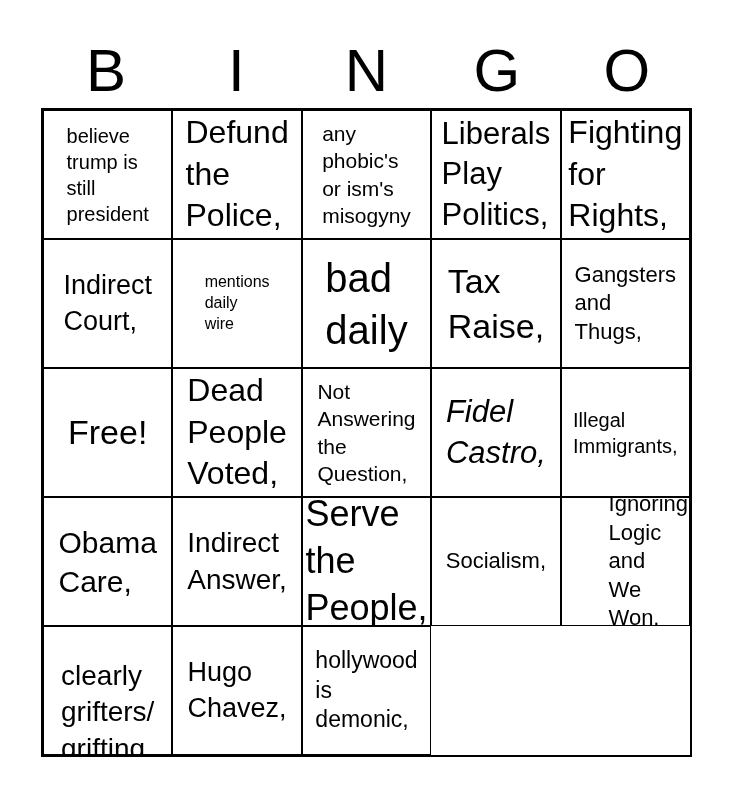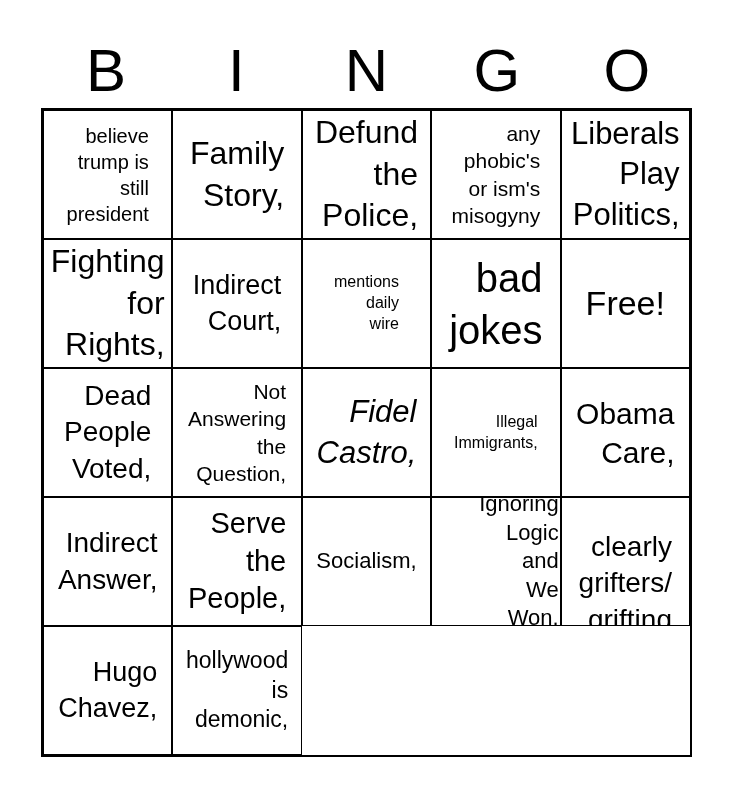--- a/index.html
+++ b/index.html
@@ -40,21 +40,21 @@
     display: grid;
     grid-template-columns: repeat(5, 1fr);
     grid-template-rows: repeat(5, 1fr);
     background: #ffffff;
   }
   .cell {
     border: 1px solid #000000;
     display: flex;
     align-items: center;
     justify-content: center;
-    text-align: right;
+    text-align: left;
     overflow: hidden;
     background: #ffffff;
   }
   .cell-text {
     display: block;
     white-space: pre-line;
     line-height: 1.3;
     color: #000000;
     padding: 1px;
   }
@@ -71,24 +71,20 @@
     <span class="bingo-letter">G</span>
     <span class="bingo-letter">O</span>
   </div>
 
   <div class="bingo-grid">
     <div class="cell">
         <span class="cell-text" style="font-size: 20px;">believe
 trump is
 still
 president</span>
-      </div>
-    <div class="cell">
-        <span class="cell-text" style="font-size: 32px;">Family
-Story,</span>
       </div>
     <div class="cell">
         <span class="cell-text" style="font-size: 32px;">Defund
 the
 Police,</span>
       </div>
     <div class="cell">
         <span class="cell-text" style="font-size: 21px;">any
 phobic's
 or ism's
@@ -109,56 +105,65 @@
         <span class="cell-text" style="font-size: 27px;">Indirect
 Court,</span>
       </div>
     <div class="cell">
         <span class="cell-text" style="font-size: 16px;">mentions
 daily
 wire</span>
       </div>
     <div class="cell">
         <span class="cell-text" style="font-size: 40px;">bad
-jokes</span>
+daily</span>
       </div>
 
+    <div class="cell">
+        <span class="cell-text" style="font-size: 34px;">Tax
+Raise,</span>
+      </div>
+    <div class="cell">
+        <span class="cell-text" style="font-size: 22px;">Gangsters
+and
+Thugs,</span>
+      </div>
     <div class="cell">
         <span class="cell-text" style="font-size: 34px;">Free!</span>
       </div>
     <div class="cell">
-        <span class="cell-text" style="font-size: 28px;">Dead
+        <span class="cell-text" style="font-size: 32px;">Dead
 People
 Voted,</span>
       </div>
     <div class="cell">
         <span class="cell-text" style="font-size: 21px;">Not
 Answering
 the
 Question,</span>
       </div>
 
     <div class="cell">
         <span class="cell-text" style="font-size: 31px; font-style: italic;">Fidel
 Castro,</span>
       </div>
     <div class="cell">
-        <span class="cell-text" style="font-size: 16px;">Illegal
+        <span class="cell-text" style="font-size: 20px;">Illegal
 Immigrants,</span>
       </div>
     <div class="cell">
         <span class="cell-text" style="font-size: 30px;">Obama
 Care,</span>
       </div>
     <div class="cell">
         <span class="cell-text" style="font-size: 28px;">Indirect
 Answer,</span>
       </div>
     <div class="cell">
-        <span class="cell-text" style="font-size: 29px;">Serve
+        <span class="cell-text" style="font-size: 36px;">Serve
 the
 People,</span>
       </div>
 
     <div class="cell">
         <span class="cell-text" style="font-size: 22px;">Socialism,</span>
       </div>
     <div class="cell">
         <span class="cell-text" style="font-size: 22px; margin-left: 46px;">Ignoring
 Logic and

